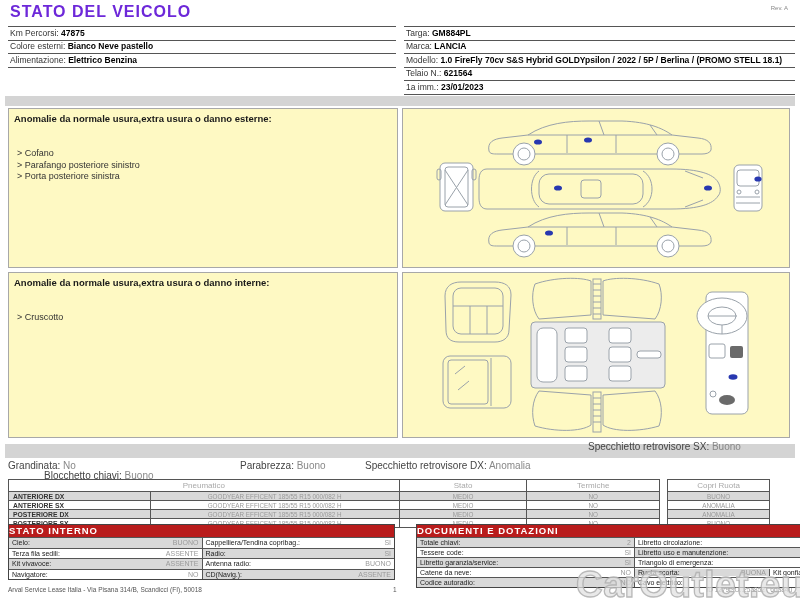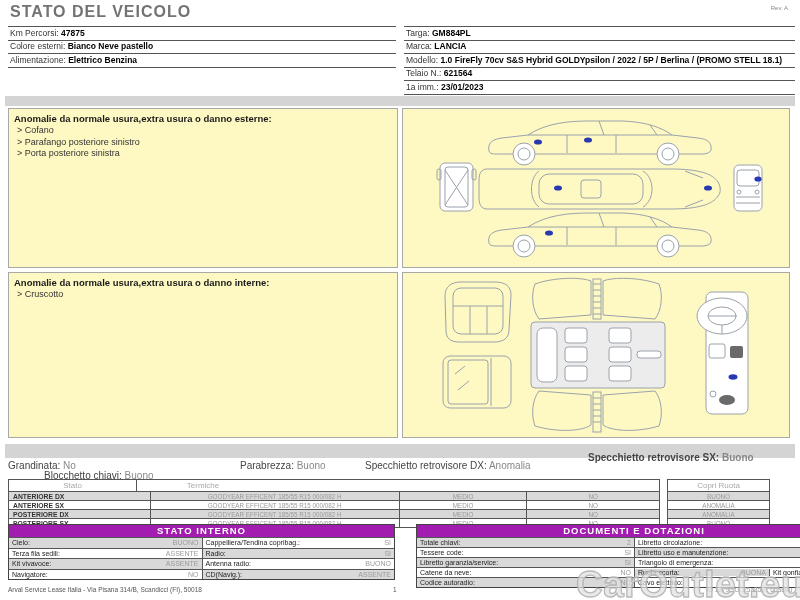--- a/index.html
+++ b/index.html
@@ -4,21 +4,21 @@
 <style>
   html,body { margin:0; padding:0; }
   body {
     width:800px; height:600px; position:relative; overflow:hidden;
     background:#ffffff; font-family:"Liberation Sans", sans-serif;
     -webkit-font-smoothing:antialiased;
   }
   .abs { position:absolute; }
 
   
-  .page-title { left:10px; top:3px; font-size:16px; font-weight:bold; letter-spacing:1px; color:#737373; }
+  .page-title { left:10px; top:3px; font-size:16px; font-weight:bold; letter-spacing:1px; color:#6d28d9; }
   .rev-label  { right:12px; top:5px; font-size:6px; color:#888; }
 
   .info-table { font-size:8.5px; color:#333; }
   .info-table .irow { border-bottom:1px solid #555; padding:1.5px 0 1.5px 2px; line-height:9.5px; }
   .info-table .irow:first-child { border-top:1px solid #555; }
   .ival { font-weight:bold; color:#000; }
   .info-left  { left:8px;  top:26px; width:388px; }
   .info-right { left:404px; top:26px; width:391px; }
 
   
@@ -27,32 +27,32 @@
   .bar2 { top:444px; height:14px; }
 
   
   .panel { border:1px solid #a8a8a8; background:#fef9c3; }
   .ext-text { left:8px;  top:108px; width:388px; height:158px; }
   .ext-diag { left:402px; top:108px; width:386px; height:158px; }
   .int-text { left:8px;  top:272px; width:388px; height:164px; }
   .int-diag { left:402px; top:272px; width:386px; height:164px; }
   .box-heading { font-size:9.5px; font-weight:bold; color:#1a1a1a; padding:4px 0 2px 5px; }
   .dmg-list { position:absolute; top:16px; margin:0; padding:0; list-style:none; }
-  .dmg-col1 { left:8px; }  .dmg-col2 { left:200px; }
+  .dmg-col1 { left:8px;margin-top:23px; }  .dmg-col2 { left:200px; }
   .dmg-list li { font-size:9px; color:#333; line-height:11.5px; white-space:nowrap; }
   .dmg-list li::before { content:"> "; color:#333; }
   .diag-svg { width:100%; height:100%; display:block; }
 
   
   .cond { font-size:10px; color:#444; white-space:nowrap; }
   .cond .cval { color:#888; }
   .c-grandinata { left:8px;  top:460px; }
   .c-parabrezza { left:240px; top:460px; }
   .c-dx         { left:365px; top:460px; }
-  .c-sx         { left:588px; top:452px;font-weight:bold; }
+  .c-sx         { left:588px; top:441px; }
   .c-blocchetto { left:8px;  top:470px;margin-left:36px; }
 
   
   .tyre-main { left:8px; top:479px; width:652px; border:1px solid #555; box-sizing:border-box; }
   .tyre-copri { left:667px; top:479px; width:103px; border:1px solid #555; box-sizing:border-box; }
   .trow { display:flex; border-top:1px solid #555; height:8px; align-items:center; }
   .trow:first-child { border-top:none; }
   .thead-row { height:11px; }
   .tcell { box-sizing:border-box; height:100%; display:flex; align-items:center; justify-content:center;
            overflow:hidden; border-right:1px solid #555; font-size:6.3px; color:#999; }
@@ -61,21 +61,21 @@
   .t-spec { width:250px; }
   .t-stato{ width:128px; }
   .t-term { width:132px; }
   .t-head { font-size:8px; color:#a9a9a9; font-weight:normal; }
   .t-head-pneu { width:392px; }
   .copri-cell { justify-content:center; width:100%; }
   .shade { background:#d9d9d9; }
 
   
   .kv-table { border:1px solid #444; box-sizing:border-box; background:#fff; }
-  .kv-title { background:#a21caf; color:#fff; font-size:9.5px; font-weight:bold; text-align:center;
+  .kv-title { background:#b91c1c; color:#fff; font-size:9.5px; font-weight:bold; text-align:left;
               letter-spacing:1px; line-height:12px; height:12px; }
   .kv-row { display:flex; border-top:1px solid #555; }
   .kv-half { box-sizing:border-box; display:flex; justify-content:space-between; align-items:center;
              padding:0 3px; overflow:hidden; white-space:nowrap; }
   .kv-half + .kv-half { border-left:1px solid #555; }
   .kv-label { font-size:7px; color:#222; }
   .kv-value { font-size:7px; color:#9a9a9a; }
   .si-table  { left:8px;  top:524px; width:387px; }
   .si-table  .kv-row { height:9.5px; }
   .si-table  .kv-half { width:50%; }
@@ -249,20 +249,21 @@
 <div class="abs graybar bar2"></div>
 
 <div class="abs cond c-grandinata"><span>Grandinata:</span> <span class="cval">No</span></div>
 <div class="abs cond c-parabrezza"><span>Parabrezza:</span> <span class="cval">Buono</span></div>
 <div class="abs cond c-dx"><span>Specchietto retrovisore DX:</span> <span class="cval">Anomalia</span></div>
 <div class="abs cond c-sx"><span>Specchietto retrovisore SX:</span> <span class="cval">Buono</span></div>
 <div class="abs cond c-blocchetto"><span>Blocchetto chiavi:</span> <span class="cval">Buono</span></div>
 
 <div class="abs tyre-main">
   <div class="trow thead-row">
+    <div class="tcell t-head t-head-pneu">Pneumatico</div>
     <div class="tcell t-head t-stato">Stato</div>
     <div class="tcell t-head t-term">Termiche</div>
   </div>
   <div class="trow shade">
     <div class="tcell t-pos">ANTERIORE DX</div>
     <div class="tcell t-spec">GOODYEAR EFFICENT 185/55 R15 000/082 H</div>
     <div class="tcell t-stato">MEDIO</div>
     <div class="tcell t-term">NO</div>
   </div>
   <div class="trow">

